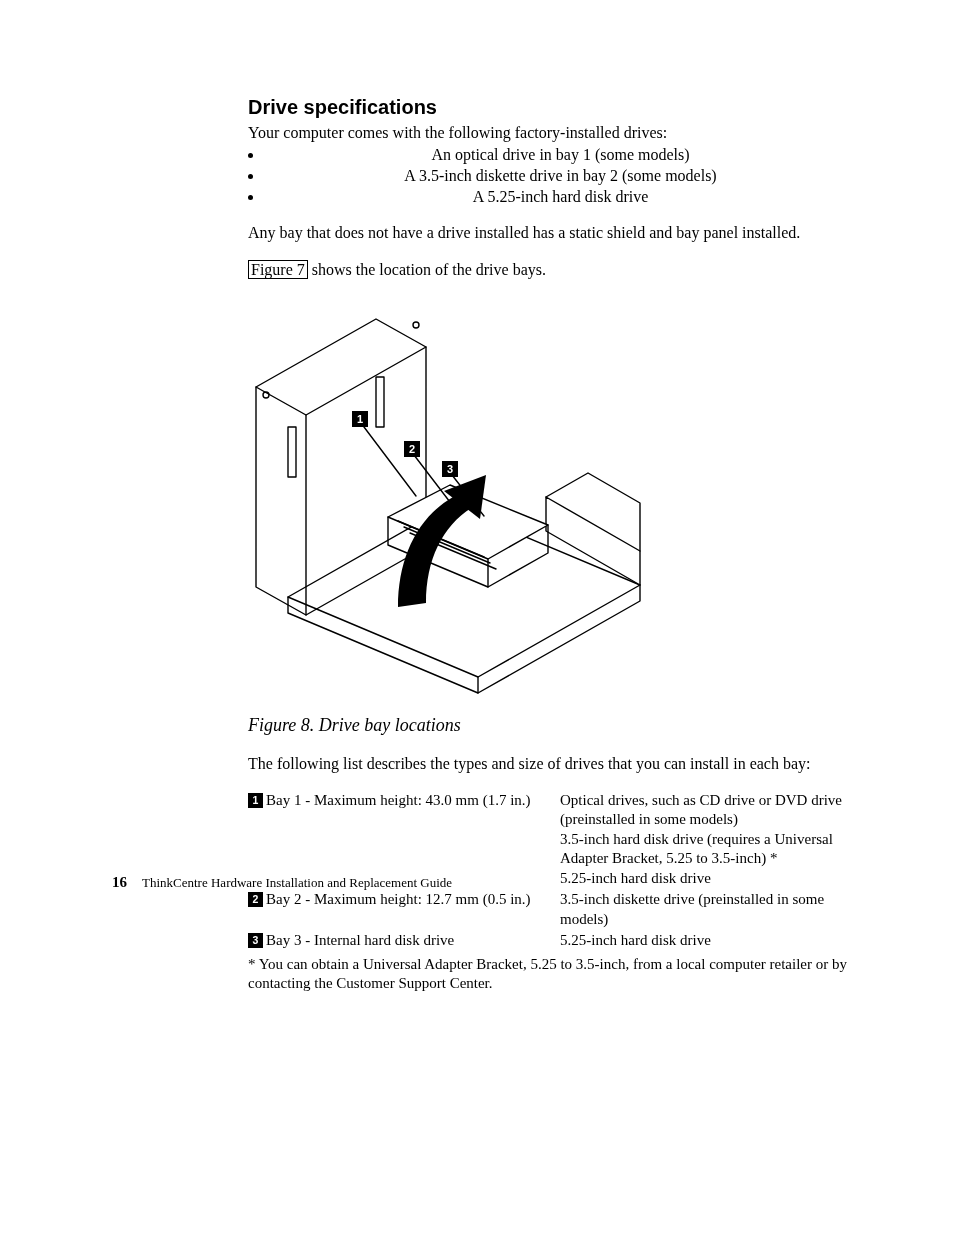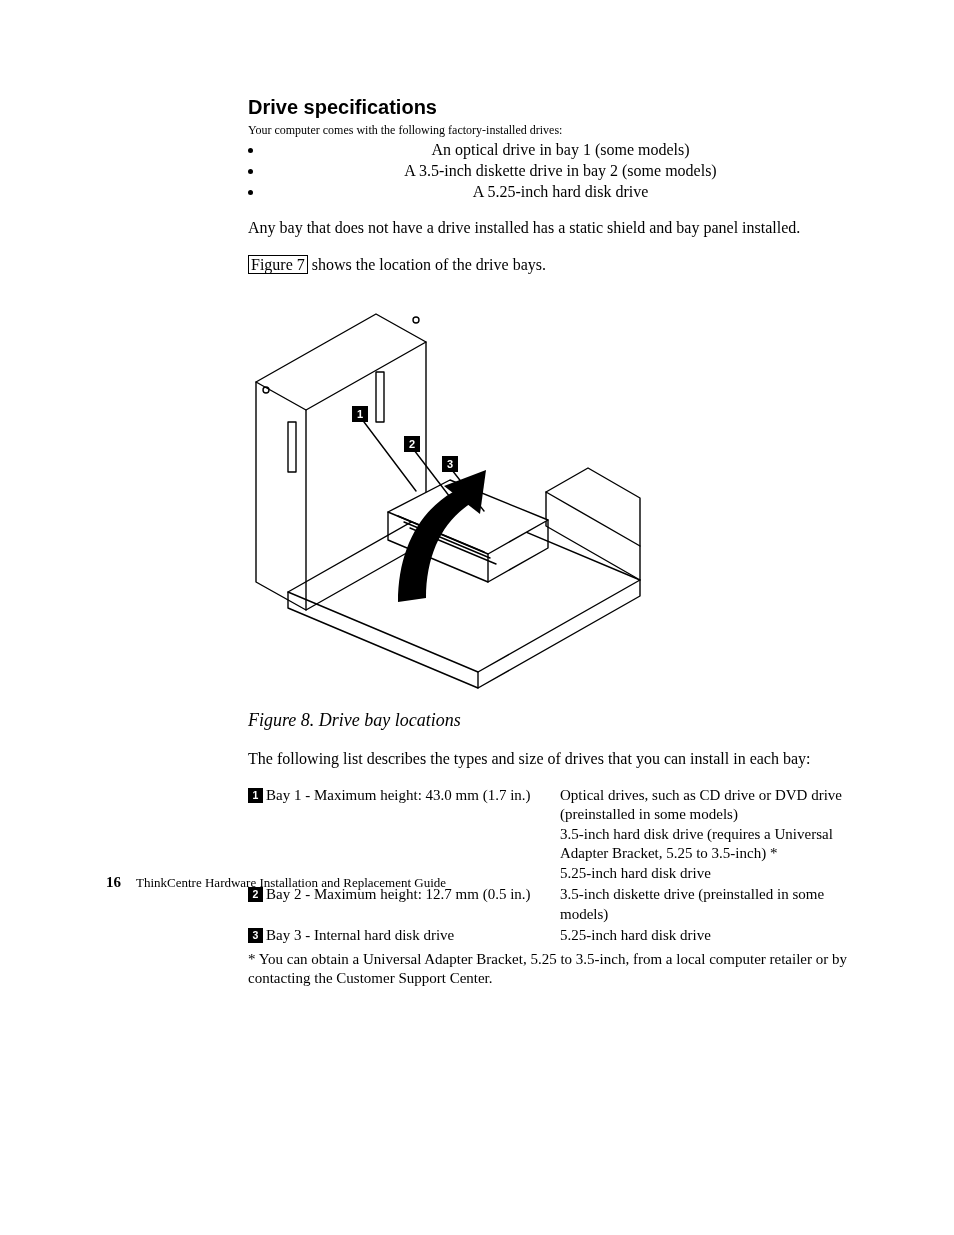--- a/index.html
+++ b/index.html
@@ -24,21 +24,21 @@
     width: 606px;
   }
   h2.section-title {
     font-family: Arial, Helvetica, sans-serif;
     font-weight: bold;
     font-size: 20px;
     margin: 0 0 4px 0;
   }
   p.lead {
     margin: 0 0 2px 0;
-    font-size: 12px;
+    font-size: 16px;
     line-height: 1.25;
   }
   ul.bullets {
     margin: 0 0 16px 0;
     padding-left: 16px;
     font-size: 16px;
     line-height: 1.3;
     text-align: center;
   }
   ul.bullets li { margin: 0; padding-left: 3px; }
@@ -96,21 +96,21 @@
     vertical-align: 1px;
     margin-right: 3px;
   }
   .footnote {
     font-size: 15px;
     line-height: 1.3;
     margin-top: 2px;
   }
   .footer {
     position: absolute;
-    left: 106px;
+    left: 112px;
     bottom: 48px;
     font-size: 13px;
   }
   .footer .pnum {
     font-weight: bold;
     font-size: 15px;
     margin-right: 12px;
   }
 </style>
 </head>

